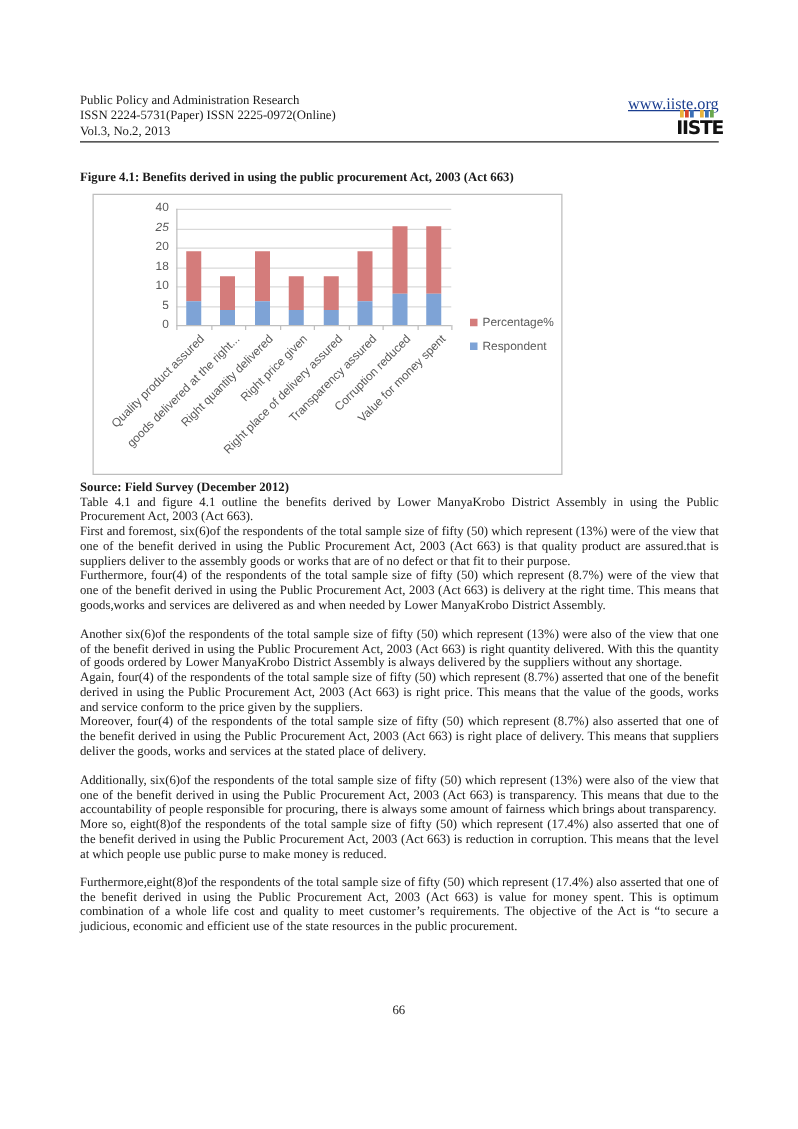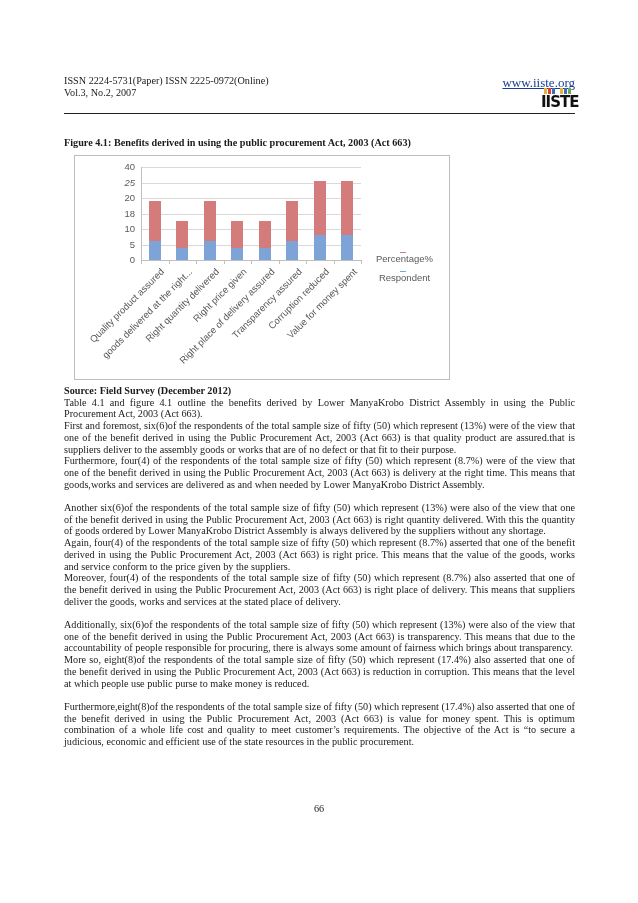--- a/index.html
+++ b/index.html
@@ -18,34 +18,35 @@
   .grid { position:absolute; left:0; width:220px; border-top:1px solid #d9d9d9; }
   .yaxis { position:absolute; left:0; top:0; height:93px; border-left:1px solid #bfbfbf; }
   .xaxis { position:absolute; left:0; top:93px; width:220px; border-top:1px solid #bfbfbf; }
   .tick { position:absolute; top:93px; width:0; height:4px; border-left:1px solid #bfbfbf; }
   .ylab { position:absolute; width:24px; text-align:right; font-family:"Liberation Sans", sans-serif; font-size:9.5px; color:#595959; line-height:10px; }
   .bar { position:absolute; width:12px; display:flex; flex-direction:column; }
   .seg-pct { background:#d47c7b; }
   .seg-resp { background:#7ea3d6; }
   .xlab { position:absolute; font-family:"Liberation Sans", sans-serif; font-size:9.5px; color:#595959; white-space:nowrap; transform-origin:right top; transform:rotate(-45deg); text-align:right; }
   .legend { position:absolute; left:301px; top:96px; font-family:"Liberation Sans", sans-serif; font-size:9.5px; color:#595959; }
-  .legend-item { display:flex; align-items:center; height:12px; margin-bottom:7px;flex-direction:column; }
+  .legend-item { display:flex; align-items:center; height:12px; margin-bottom:7px; }
   .sw { width:6px; height:6px; margin-right:4px; }
   .body { position:absolute; left:64px; top:385px; width:511px; font-size:10.2px; line-height:11.7px; text-align:justify; }
   .body p { margin:0; }
   .body .gap { height:11.7px; }
   .src { font-weight:bold; }
   .pageno { position:absolute; left:0; width:638px; top:803px; text-align:center; font-size:10.2px; }
 </style>
 </head>
 <body>
 
 <div class="hdr">
+  <div>Public Policy and Administration Research</div>
   <div>ISSN 2224-5731(Paper) ISSN 2225-0972(Online)</div>
-  <div>Vol.3, No.2, 2007</div>
+  <div>Vol.3, No.2, 2013</div>
 </div>
 <a class="site">www.iiste.org</a>
 <div class="logo">
   <div class="bars" id="logo-bars">
       <span style="left: 0px; background: rgb(232, 178, 58);"></span>
       <span style="left: 4px; background: rgb(216, 69, 43);"></span>
       <span style="left: 8px; background: rgb(59, 111, 182);"></span>
       <span style="left: 16px; background: rgb(232, 178, 58);"></span>
       <span style="left: 20px; background: rgb(59, 111, 182);"></span>
       <span style="left: 24px; background: rgb(106, 168, 79);"></span>

